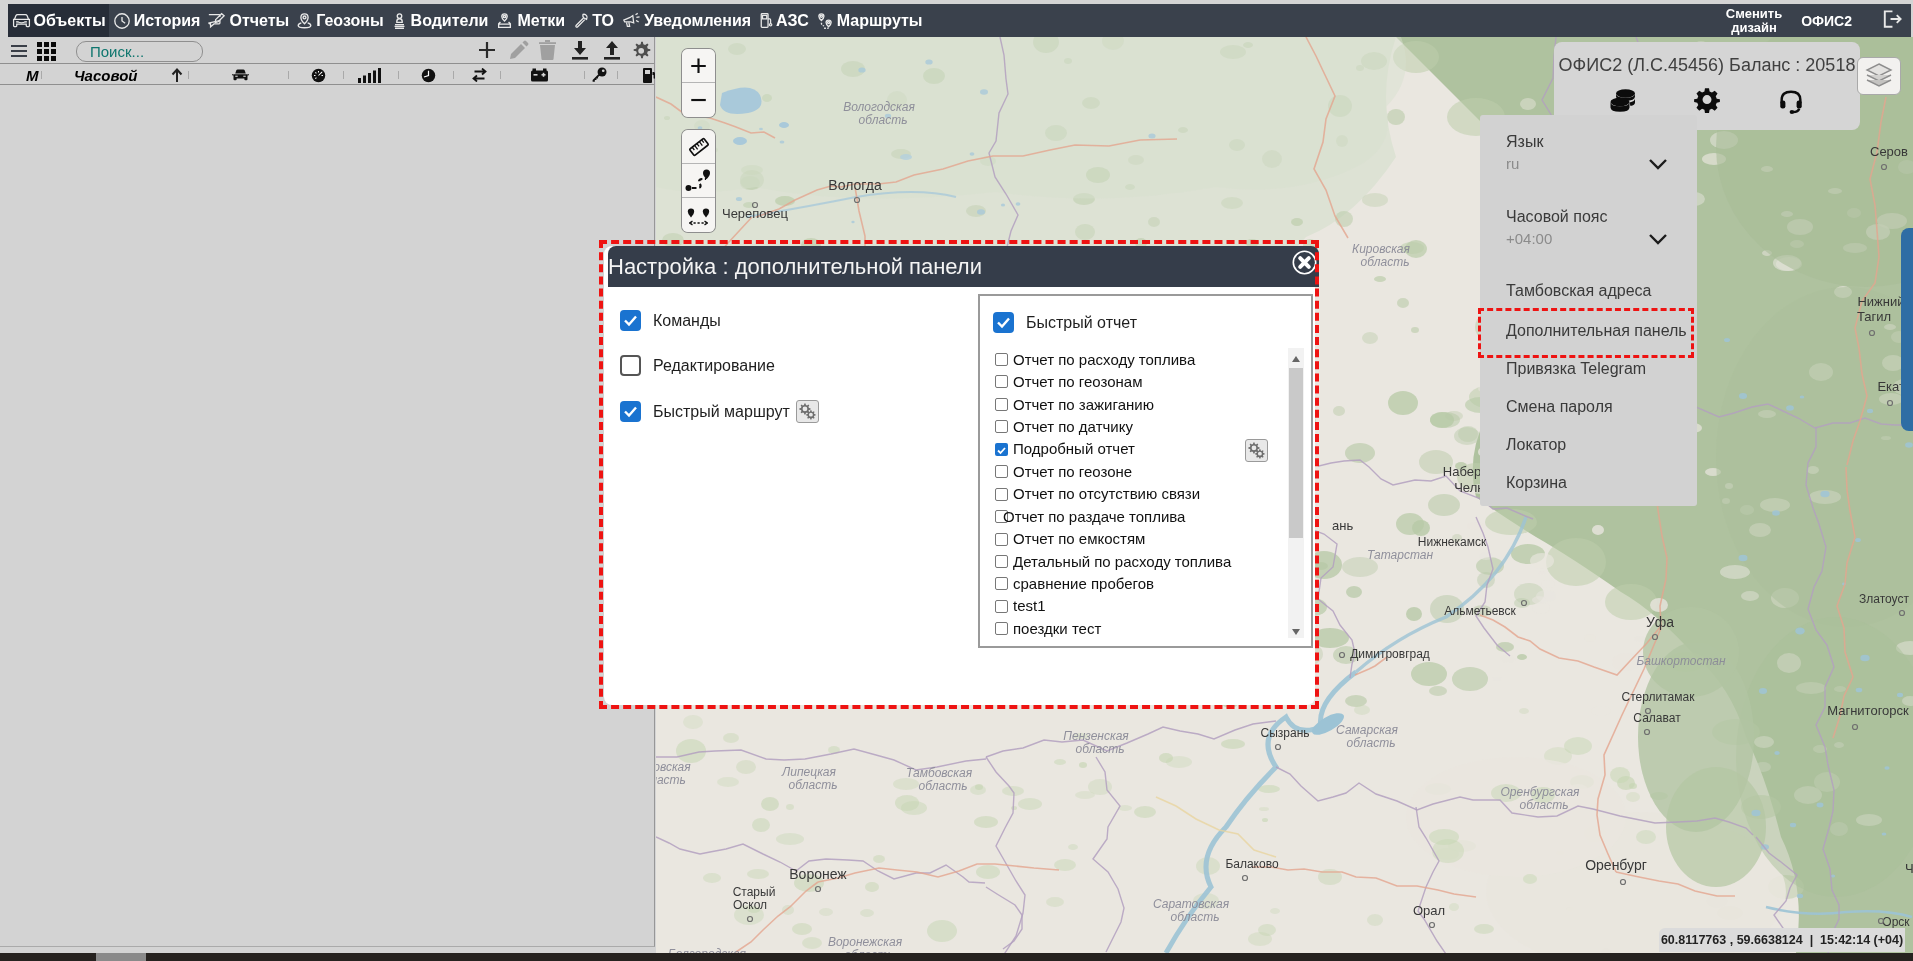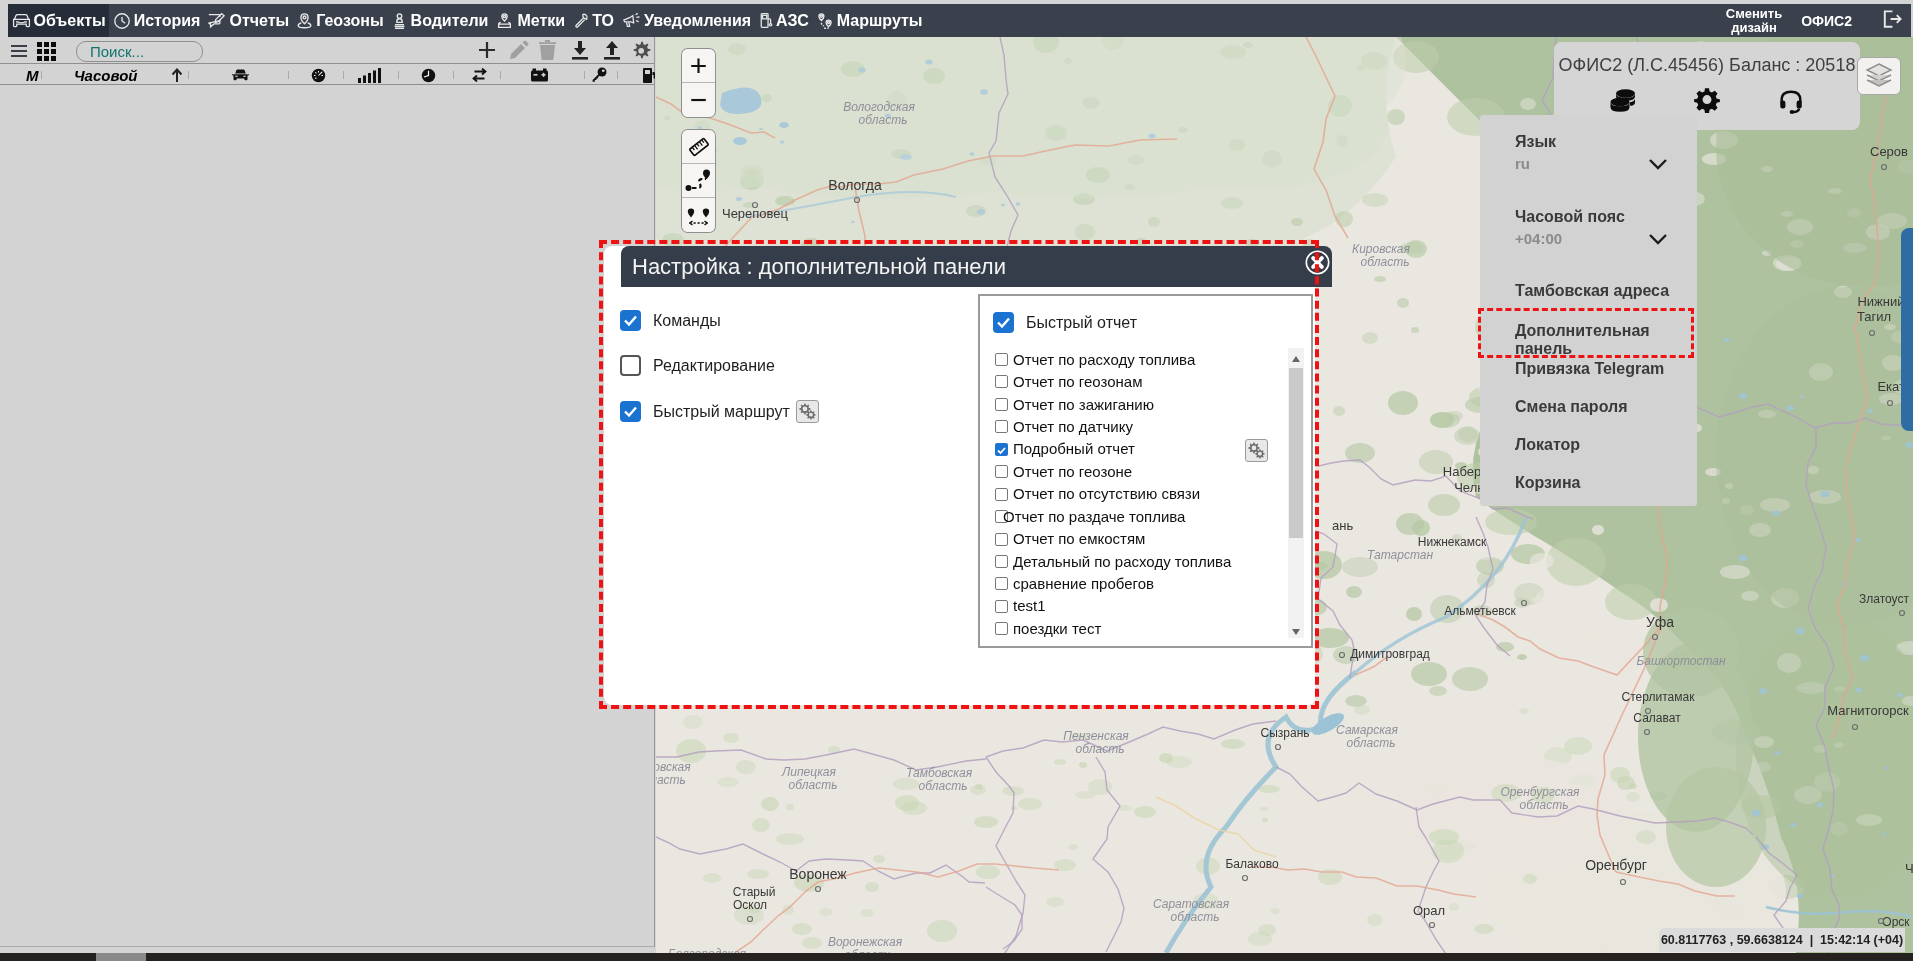--- a/index.html
+++ b/index.html
@@ -35,32 +35,32 @@
 
 
 #ucard { position:absolute; left:1554px; top:42px; width:306px; height:88px; background:#d5d5d5; border-radius:8px; }
 #ucard .t { text-align:center; margin-top:13px; font-size:18px; color:#404040; white-space:nowrap; }
 #ucard .icons { display:flex; justify-content:space-between; padding:0 55px; margin-top:11px; }
 
 #layersbtn { position:absolute; left:1857px; top:57px; width:44px; height:38px; background:#f2f1ef; border:1px solid #a9a9a9; border-radius:6px; display:flex; align-items:center; justify-content:center; }
 
 
 #dmenu { position:absolute; left:1480px; top:115px; width:217px; height:391px; background:#d2d2d2; border-radius:3px; font-size:16px; color:#3a3a3a; }
-#dmenu .item { position:absolute; left:35px;font-weight:bold; }
+#dmenu .item { position:absolute; left:26px; }
 #dmenu .sub { color:#8b8b8b; font-size:15px; }
 #dmenu .chev { position:absolute; left:168px; }
 #reddash { position:absolute; left:1478px; top:308px; width:216px; height:50px; border:3px dashed #ee1312; }
 
 
 #bluetab { position:absolute; left:1901px; top:228px; width:12px; height:203px; background:#2e6da4; border-radius:8px 0 0 8px; }
 
 
 #modal { position:absolute; left:604px; top:246px; width:711px; height:459px; border-radius:8px; background:#fff; }
 #modalred { position:absolute; left:599px; top:240px; width:720px; height:469px; border:4px dashed #ee1312; z-index:50; pointer-events:none; }
-#mhead { position:absolute; left:17px; top:0; width:100%; height:41px; background:#353d4a; border-radius:8px 8px 0 0; color:#f4f4f4; font-size:22px; line-height:41px; padding-left:11px; }
+#mhead { position:absolute; left:4px; top:0; width:100%; height:41px; background:#353d4a; border-radius:8px 8px 0 0; color:#f4f4f4; font-size:22px; line-height:41px; }
 #mfoot { position:absolute; left:0; bottom:0; width:100%; height:47px; background:#54585f; border-radius:0 0 8px 8px; }
 #savebtn { position:absolute; left:14px; top:5px; width:685px; height:39px; background:#1b74d3; border-radius:5px; color:#fff; font-weight:bold; font-size:16px; text-align:center; line-height:39px; letter-spacing:0.5px; }
 .cb { position:absolute; width:21px; height:21px; border-radius:4px; }
 .cb.on { background:#1a73d0; }
 .cb.off { background:#fff; border:2px solid #555; border-radius:4px; }
 .cbs { position:absolute; width:13px; height:13px; }
 .cbs.on { background:#1a73d0; border-radius:2px; }
 .cbs.off { background:#fff; border:1px solid #777; border-radius:2px; }
 .mlabel { position:absolute; font-size:16px; color:#1f1f1f; }
 #rbox { position:absolute; left:374px; top:48px; width:335px; height:354px; border:2px solid #9a9a9a; background:#fff; }

